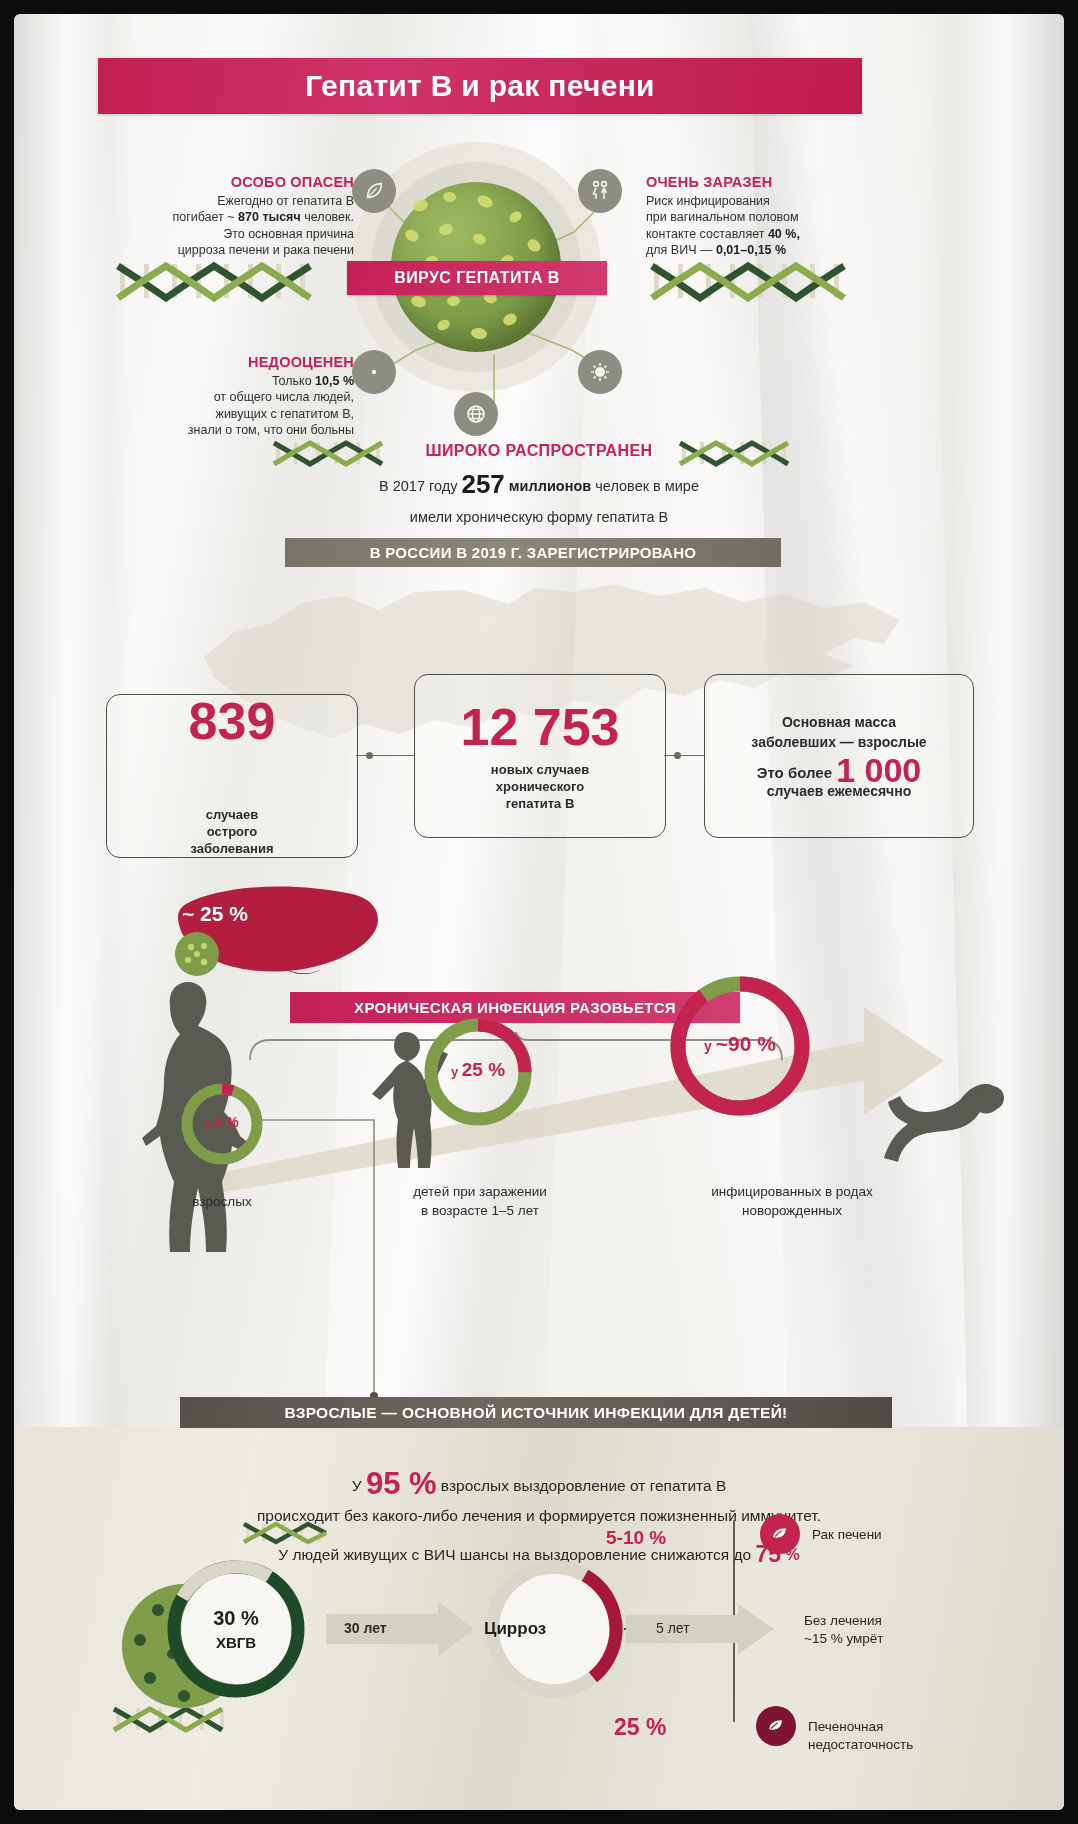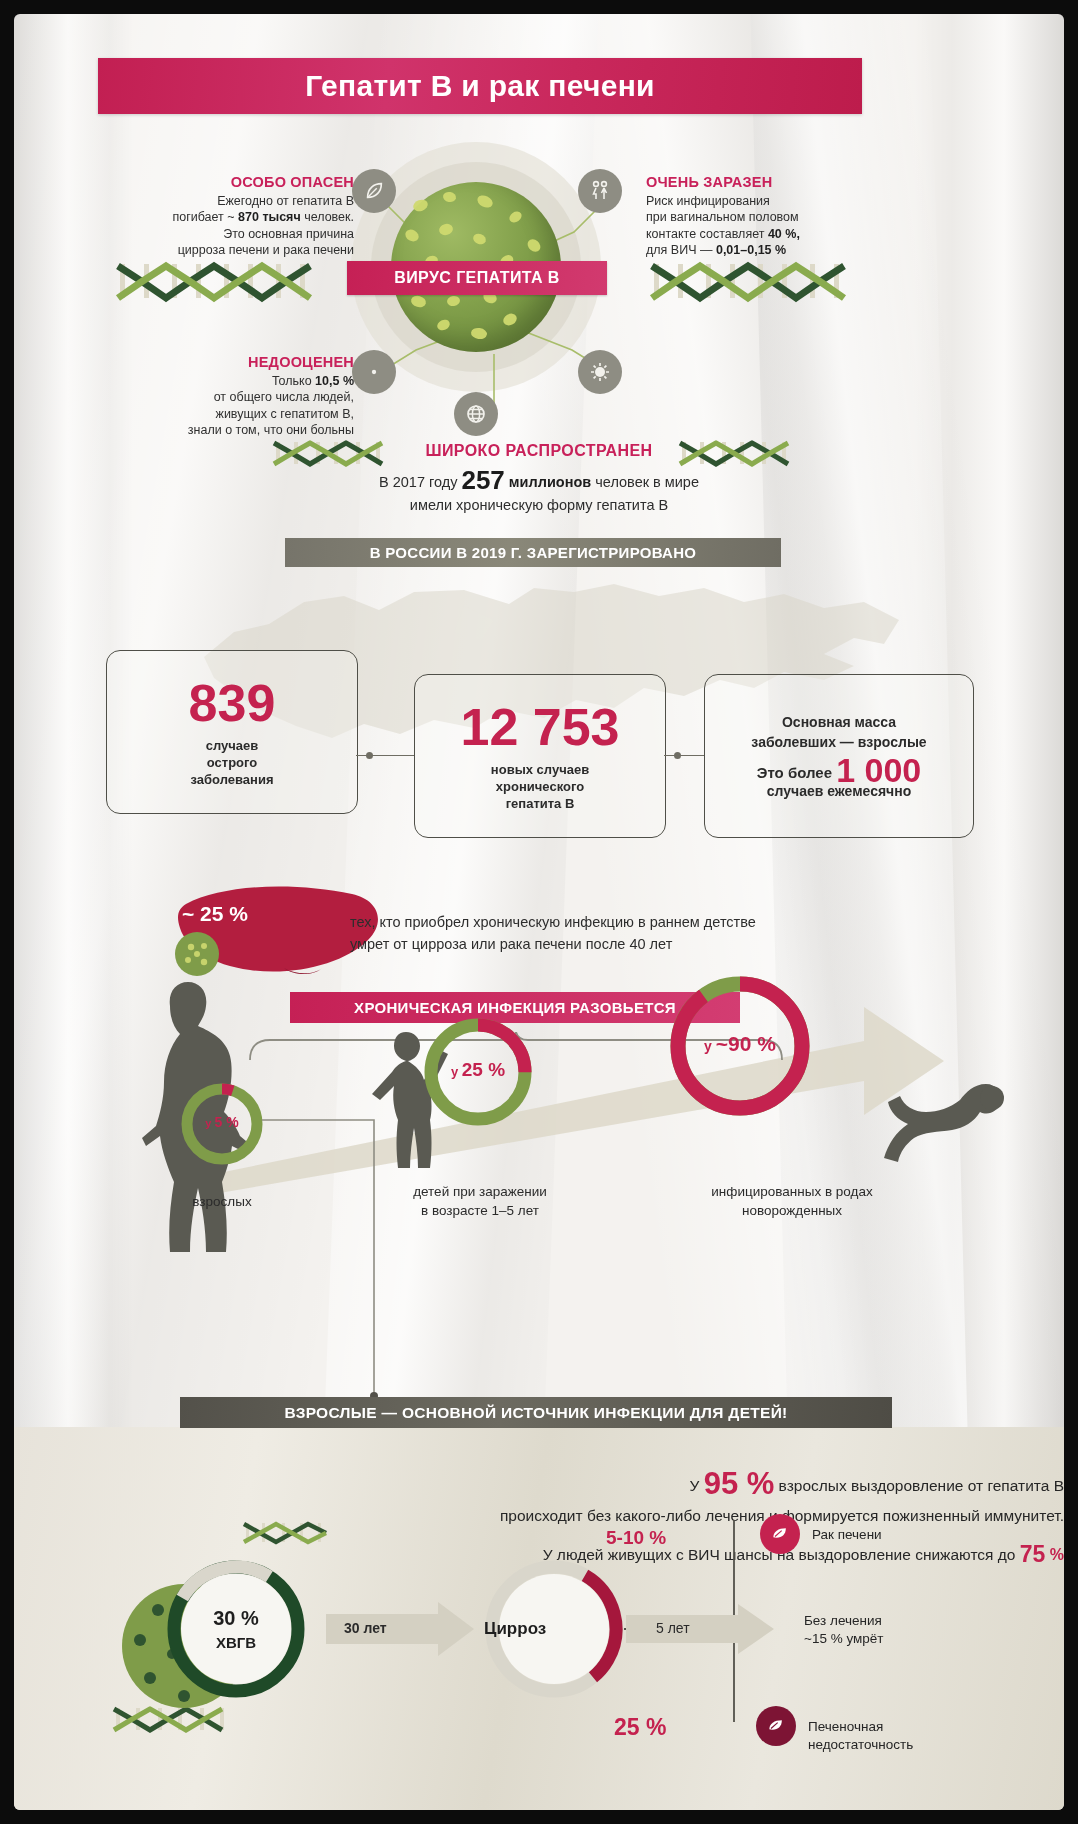--- a/index.html
+++ b/index.html
@@ -79,21 +79,21 @@
   
   .dna{position:absolute;}
 
   
   #spreadHd{
     position:absolute;left:0;top:428px;width:1050px;text-align:center;
     color:#c8215a;font-weight:bold;font-size:16px;letter-spacing:.4px;
   }
   #spreadTxt{
     position:absolute;left:0;top:455px;width:1050px;text-align:center;
-    font-size:14.5px;line-height:23px;color:#2d2d2d;
+    font-size:14.5px;line-height:31px;color:#2d2d2d;
   }
   #spreadTxt .big{font-size:26px;font-weight:bold;color:#1c1c1c;vertical-align:-2px;}
 
   
   #ruMap{
     position:absolute;left:150px;top:548px;width:760px;height:215px;
     opacity:.5;
   }
   #ruBar{
     position:absolute;left:271px;top:524px;width:496px;height:29px;
@@ -142,21 +142,21 @@
     position:absolute;left:0;top:1413px;width:1050px;height:383px;
     background:linear-gradient(100deg,#e7e3da 0%,#efece4 22%,#dedacd 48%,#eae7de 72%,#ddd9cc 100%);
   }
   #adultsBar{
     position:absolute;left:166px;top:1383px;width:712px;height:31px;
     background:linear-gradient(95deg,#53514a,#6c6a60 45%,#4e4c45);
     display:flex;align-items:center;justify-content:center;
     color:#fff;font-weight:bold;font-size:15.5px;letter-spacing:.3px;z-index:4;
   }
   #p95{
-    position:absolute;left:0;top:1455px;width:1050px;text-align:right;
+    position:absolute;left:0;top:1455px;width:1050px;text-align:center;
     font-size:15.5px;line-height:30px;color:#262626;
   }
   #p95 .big{font-size:31px;font-weight:bold;color:#c4224f;vertical-align:-3px;}
   #p95 .big2{font-size:23px;font-weight:bold;color:#c4224f;vertical-align:-2px;}
   #p95 .pct{font-size:16px;font-weight:bold;color:#c4224f;}
   .flowTxt{position:absolute;font-size:13.5px;line-height:18px;color:#262626;}
   .flowPct{position:absolute;color:#c4224f;font-weight:bold;font-size:19px;}
   .flowYears{position:absolute;font-size:14px;color:#2b2b2b;}
   .roundIcon{
     position:absolute;width:40px;height:40px;border-radius:50%;
@@ -344,21 +344,21 @@
 
   <svg id="ruMap" viewBox="0 0 760 215">
     <path fill="#d9d5c8" d="M40 95 L70 70 L105 62 L140 40 L180 34 L215 48 L250 30 L300 28 L345 42 L370 26 L410 30 L450 22 L495 34 L540 26 L580 40 L620 32 L660 46 L700 40 L735 58 L720 82 L690 76 L660 92 L690 104 L660 118 L620 110 L590 126 L556 118 L520 134 L480 126 L450 146 L412 138 L380 156 L340 148 L310 166 L270 158 L236 172 L200 162 L168 176 L132 164 L100 150 L72 132 L50 116 Z"></path>
     <path fill="#d9d5c8" d="M300 44 L330 58 L318 78 L290 70 Z" opacity=".7"></path>
   </svg>
 
   <div id="ruBar">
     <span>В РОССИИ В 2019 Г. ЗАРЕГИСТРИРОВАНО</span>
   </div>
 
-  <div class="card" style="left:92px;top:636px;width:250px;height:162px;">
+  <div class="card" style="left:92px;top:680px;width:250px;height:162px;justify-content:space-between;">
     <div class="num" style="font-size:52px;">839</div>
     <div class="cap" style="white-space:pre-line;">случаев
 острого
 заболевания</div>
   </div>
   <div class="card" style="left:400px;top:660px;width:250px;height:162px;">
     <div class="num" style="font-size:52px;">12 753</div>
     <div class="cap" style="white-space:pre-line;">новых случаев
 хронического
 гепатита В</div>
@@ -380,24 +380,20 @@
     <path d="M22 28 C60 8 130 6 188 18 C215 24 222 46 204 64 C180 88 130 100 86 94 C48 89 22 72 16 52 C12 40 14 33 22 28 Z" fill="#b31e3f"></path>
     <path d="M120 92 C130 100 150 100 158 92 C152 98 134 100 120 92 Z" fill="#8f1730"></path>
     <circle cx="33" cy="78" r="22" fill="#7f9c49"></circle>
     <circle cx="27" cy="71" r="3.2" fill="#c7d36c"></circle>
       <circle cx="40" cy="70" r="3" fill="#c7d36c"></circle>
     <circle cx="24" cy="84" r="3" fill="#c7d36c"></circle>
       <circle cx="40" cy="86" r="3.2" fill="#c7d36c"></circle>
     <circle cx="33" cy="78" r="3" fill="#c7d36c"></circle>
   </svg>
   <div id="liverPct">~ 25 %</div>
-  <div id="liverTxt">
-    <div>тех, кто приобрел хроническую инфекцию в раннем детстве</div>
-    <div>умрет от цирроза или рака печени после 40 лет</div>
-  </div>
 
   <div id="chronicBar">
     <span>ХРОНИЧЕСКАЯ ИНФЕКЦИЯ РАЗОВЬЕТСЯ</span>
   </div>
 
   <svg style="position:absolute;left:170px;top:975px;" width="790" height="210">
     <path d="M30 185 L680 52 L680 18 L760 72 L680 126 L680 92 L30 205 Z" fill="#ddd8c9" opacity=".85"></path>
   </svg>
 
   <svg style="position:absolute;left:232px;top:1018px;" width="540" height="30">

